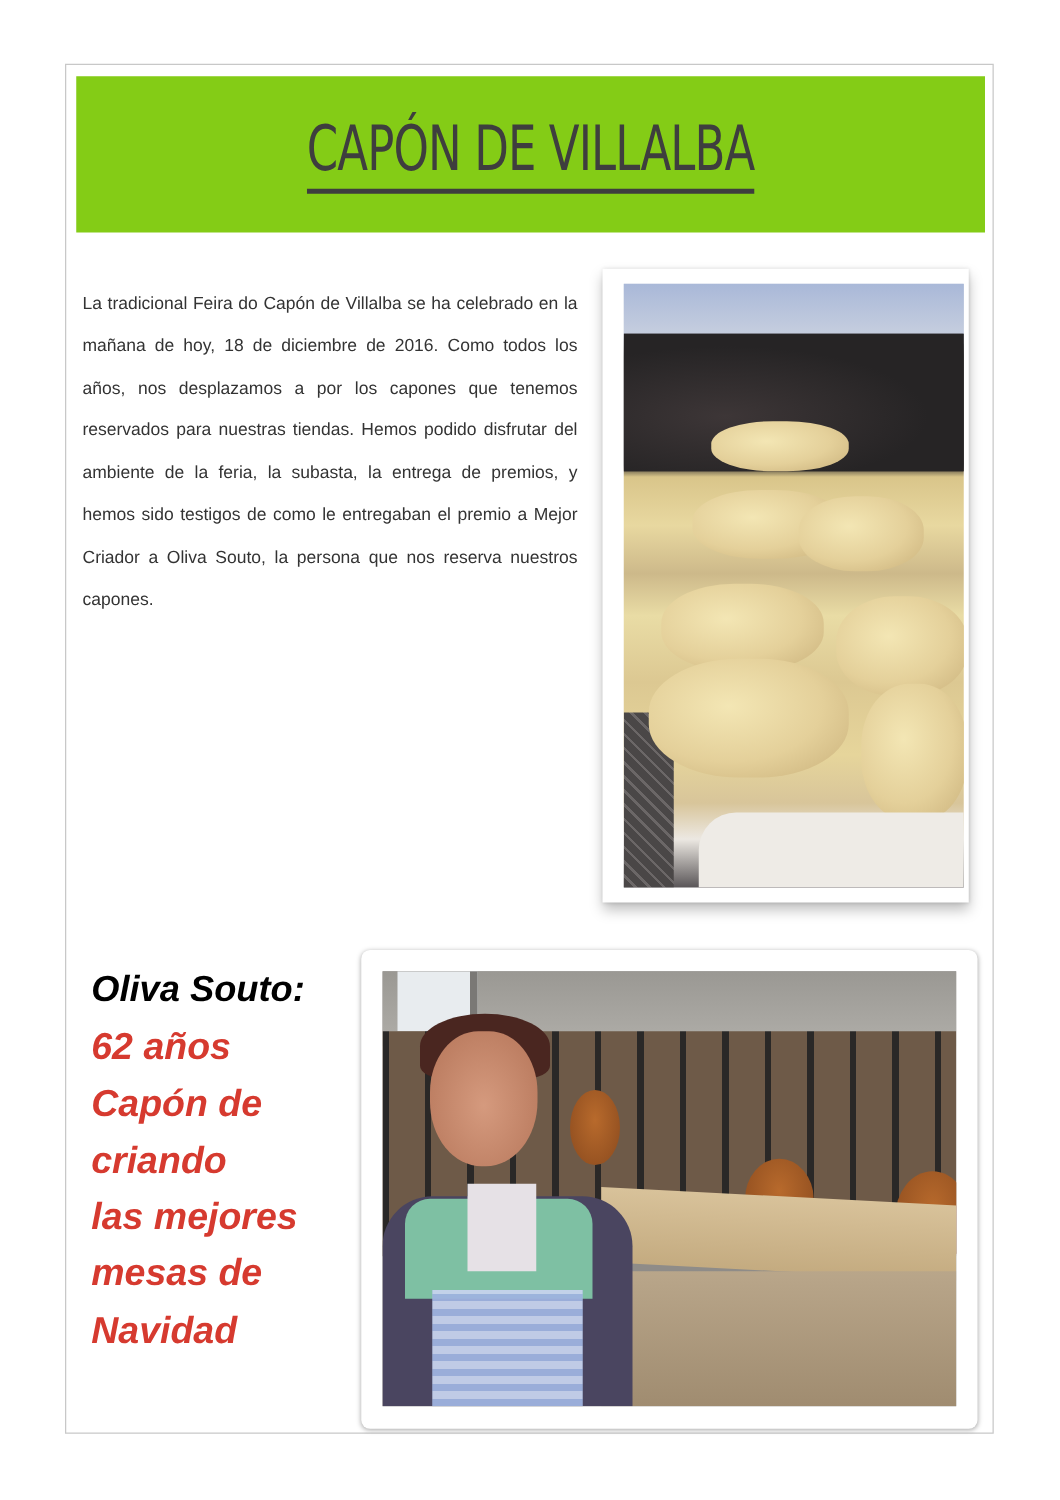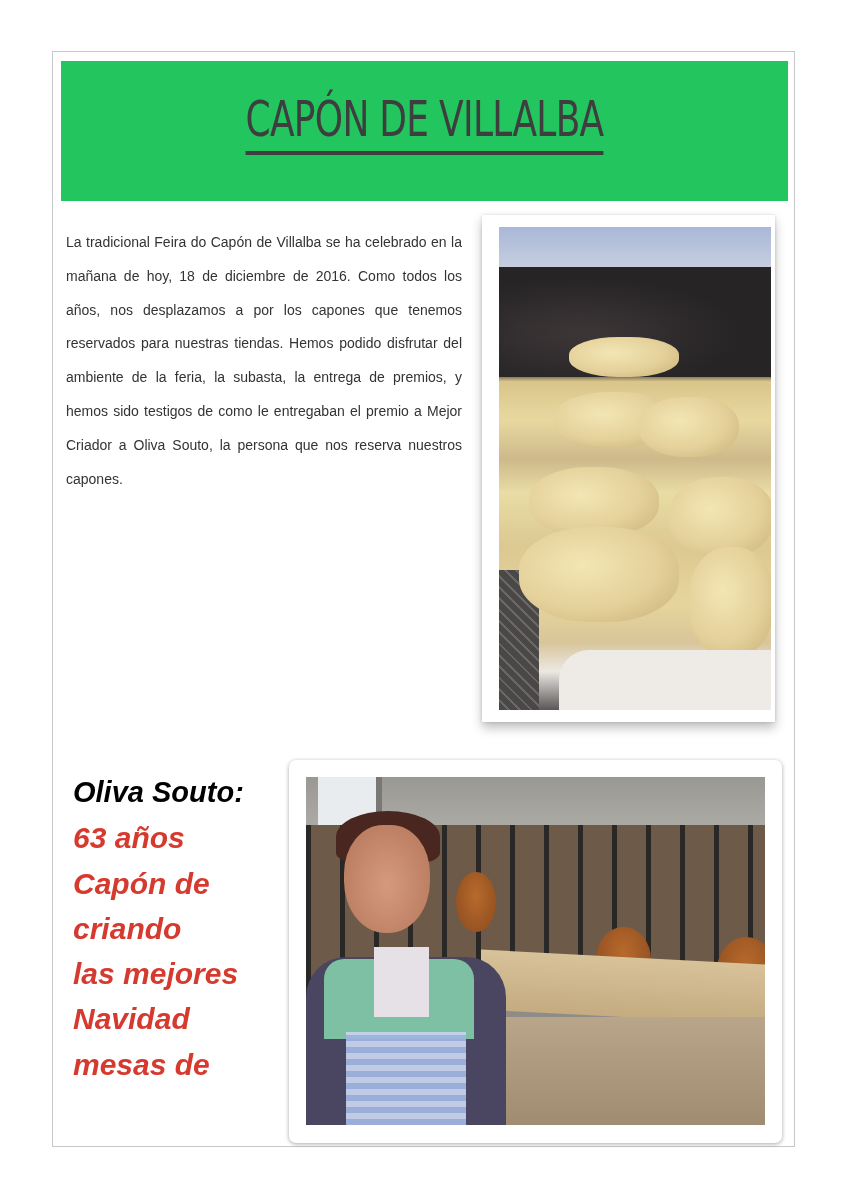--- a/index.html
+++ b/index.html
@@ -1,18 +1,18 @@
 <!DOCTYPE html>
 <html><head>
 <meta charset="utf-8">
 <style>
   html, body { margin:0; padding:0; background:#ffffff; }
   body { width:848px; height:1200px; position:relative; overflow:hidden; font-family:"Liberation Sans", sans-serif; }
   .page { position:absolute; left:52px; top:51px; width:743px; height:1096px; border:1px solid #c8c8c8; box-sizing:border-box; background:#fff; }
-  .header { position:absolute; left:8px; top:9px; width:727px; height:140px; background:#22c55e; }
+  .header { position:absolute; left:8px; top:9px; width:727px; height:125px; background:#84cc16; }
   .title { position:absolute; left:0; right:0; top:28px; text-align:center; font-family:"DejaVu Sans", sans-serif; font-size:50px; font-weight:normal; color:#3e3e3e; letter-spacing:-1px; transform:scaleX(0.72); transform-origin:center; }
   .title span { border-bottom:4px solid #3e3e3e; padding-bottom:2px; display:inline-block; line-height:60px; }
   .body-text { position:absolute; left:13px; top:174px; width:396px; font-size:14px; line-height:33.8px; color:#333; text-align:justify; }
   .photo1-frame { position:absolute; left:429px; top:163px; width:293px; height:507px; background:#fff; box-shadow:0 6px 10px rgba(0,0,0,0.25), 0 0 3px rgba(0,0,0,0.15); }
   .photo1 { position:absolute; left:17px; top:12px; width:272px; height:483px; overflow:hidden;
     background:
       linear-gradient(180deg, #aab9d6 0%, #c3ccdc 8%, #3a3636 12%, #2b2829 30%, #d9c58a 32%, #e8d8a0 40%, #cdb98a 48%, #e9dca5 55%, #dcc892 66%, #e6d59b 78%, #d8c59a 86%, #ece8e2 92%, #5a5658 100%); }
   .photo1 .tent { position:absolute; left:0; top:0; width:100%; height:48px; background:linear-gradient(180deg,#a9b8d8,#cbd2e0); }
   .photo1 .crowd { position:absolute; left:0; top:40px; width:100%; height:110px; background:radial-gradient(ellipse at 30% 60%, #3d3637 0%, #262425 60%), #2a2728; }
   .photo1 .cap { position:absolute; border-radius:45%; background:radial-gradient(ellipse at 40% 40%, #f3e6b4 0%, #e4d09a 55%, #c9b07a 100%); }
@@ -59,26 +59,26 @@
       <div class="cap" style="left:30px;top:240px;width:130px;height:70px;"></div>
       <div class="cap" style="left:170px;top:250px;width:105px;height:80px;"></div>
       <div class="cap" style="left:20px;top:300px;width:160px;height:95px;"></div>
       <div class="cap" style="left:190px;top:320px;width:85px;height:110px;"></div>
       <div class="cloth"></div>
     </div>
   </div>
 
   <div class="oliva">
     <div class="name">Oliva Souto:</div>
-    <div class="red">63 años</div>
+    <div class="red">62 años</div>
     <div class="red">Capón de</div>
     <div class="red">criando</div>
     <div class="red">las mejores</div>
+    <div class="red">mesas de</div>
     <div class="red">Navidad</div>
-    <div class="red">mesas de</div>
   </div>
 
   <div class="photo2-frame">
     <div class="photo2" title="Oliva Souto en el gallinero">
       <div class="wall"></div>
       <div class="window"></div>
       <div class="cages"></div>
       <div class="hen" style="left:150px;top:95px;width:40px;height:60px;"></div>
       <div class="hen" style="left:290px;top:150px;width:55px;height:65px;"></div>
       <div class="hen" style="left:410px;top:160px;width:60px;height:75px;"></div>

